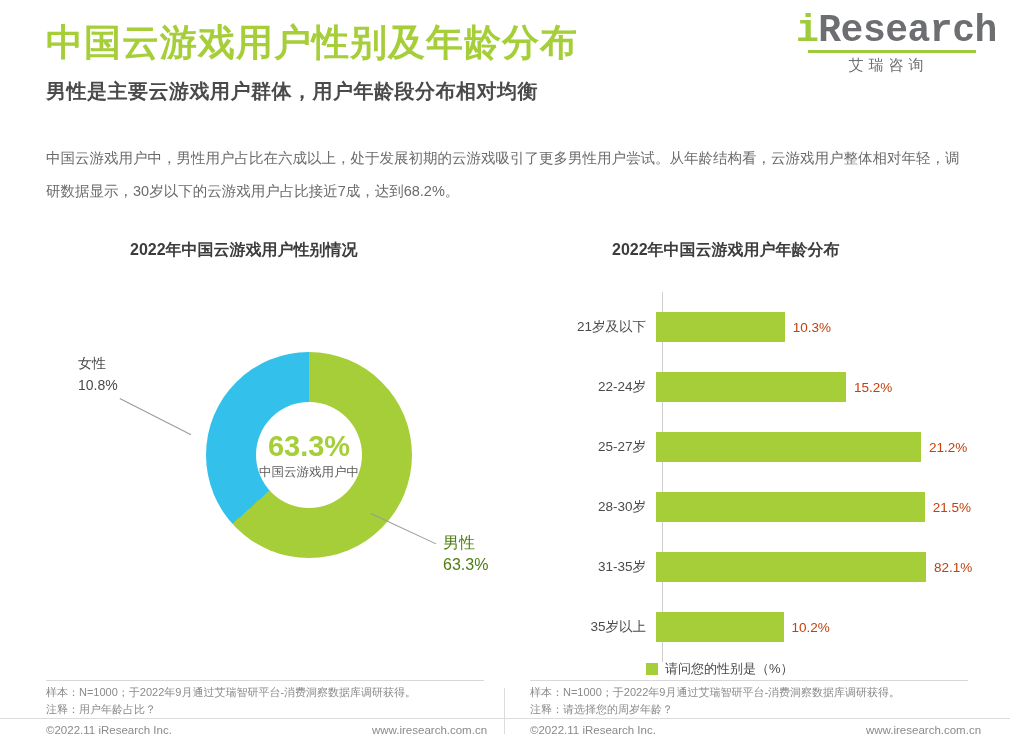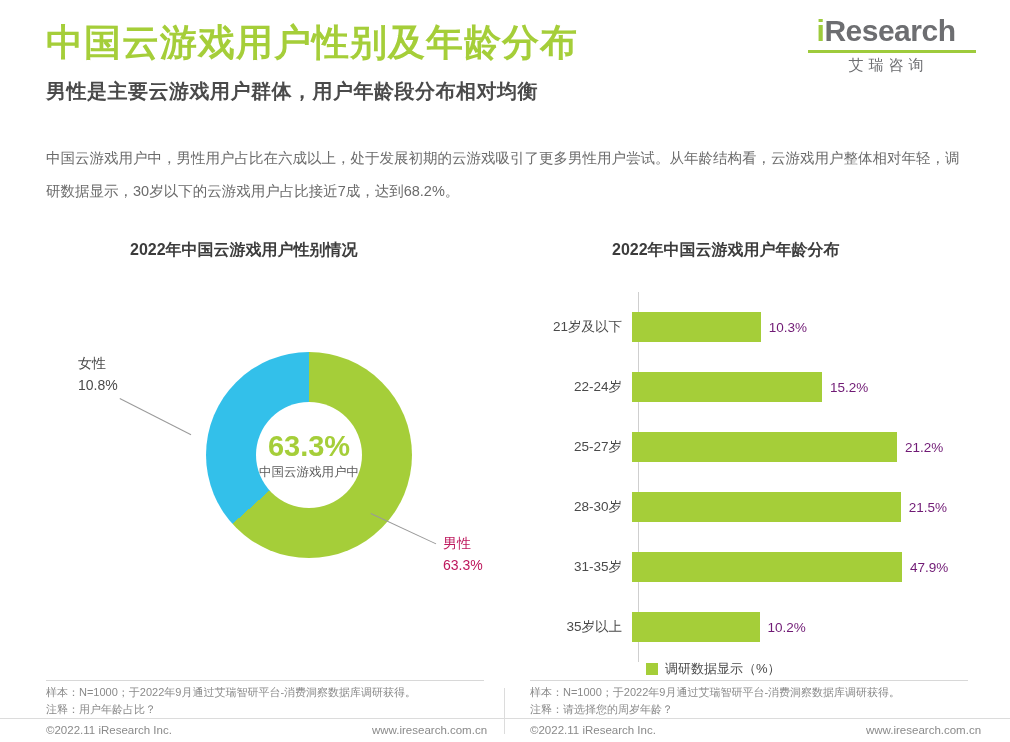--- a/index.html
+++ b/index.html
@@ -42,25 +42,26 @@
   }
 
   
   .logo {
     position: absolute;
     right: 34px; top: 14px;
     text-align: center;
     width: 180px;
   }
   .logo-main {
-    font-size: 30px;
+    font-size: 38px;
     font-weight: bold;
     color: #6d6e71;
     letter-spacing: -0.5px;
     line-height: 34px;
+    font-family: Liberation Mono, monospace;
   }
   .logo-main .i { color: #9ecb3c; }
   .logo-bar {
     width: 168px; height: 3px;
     background: #9ecb3c;
     margin: 2px 0 3px auto;
   }
   .logo-cn {
     font-size: 15px;
     color: #6d6e71;
@@ -120,36 +121,36 @@
     position: absolute;
     left: 78px; top: 352px;
     font-size: 14px;
     color: #4a4a4a;
     line-height: 22px;
     text-align: left;
   }
   .label-male {
     position: absolute;
     left: 443px; top: 532px;
-    font-size: 14px;
-    color: #be185d;
+    font-size: 16px;
+    color: #4d7c0f;
     line-height: 22px;
     text-align: left;
   }
   .leader {
     position: absolute;
     background: #9a9a9a;
     height: 1px;
     transform-origin: 0 0;
   }
 
   
   .bar-chart {
     position: absolute;
-    left: 516px; top: 292px;
+    left: 540px; top: 292px;
     width: 440px; height: 370px;
   }
   .bar-axis {
     position: absolute;
     left: 122px; top: 0;
     width: 1px; height: 370px;
     background: #cfcfcf;
   }
   .bar-row {
     position: absolute;
@@ -164,21 +165,21 @@
     padding-right: 10px;
     font-size: 13.5px;
     color: #4a4a4a;
   }
   .bar-fill {
     height: 30px;
     background: #a5ce39;
   }
   .bar-val {
     font-size: 13.5px;
-    color: #701a75;
+    color: #c2410c;
     margin-left: 8px;
     white-space: nowrap;
   }
   .legend {
     position: absolute;
     left: 646px; top: 660px;
     display: flex;
     align-items: center;
     font-size: 13px;
     color: #4a4a4a;
@@ -288,33 +289,33 @@
           <div class="bar-val">21.2%</div>
         </div>
         <div class="bar-row" style="top: 200px;">
           <div class="bar-cat">28-30岁</div>
           <div class="bar-fill" style="width: 268.75px; background: rgb(165, 206, 57);"></div>
           <div class="bar-val">21.5%</div>
         </div>
         <div class="bar-row" style="top: 260px;">
           <div class="bar-cat">31-35岁</div>
           <div class="bar-fill" style="width: 270px; background: rgb(165, 206, 57);"></div>
-          <div class="bar-val">47.9%</div>
+          <div class="bar-val">82.1%</div>
         </div>
         <div class="bar-row" style="top: 320px;">
           <div class="bar-cat">35岁以上</div>
           <div class="bar-fill" style="width: 127.5px; background: rgb(165, 206, 57);"></div>
           <div class="bar-val">10.2%</div>
         </div>
       </div>
   </div>
 
   <div class="legend">
     <span class="legend-swatch"></span>
-    <span>调研数据显示（%）</span>
+    <span>请问您的性别是（%）</span>
   </div>
 
   <div class="note-rule" id="rule-left"></div>
   <div class="note note-left">
     <div>样本：N=1000；于2022年9月通过艾瑞智研平台-消费洞察数据库调研获得。</div>
     <div>注释：用户年龄占比？</div>
   </div>
 
   <div class="note-rule" id="rule-right"></div>
   <div class="note note-right">

